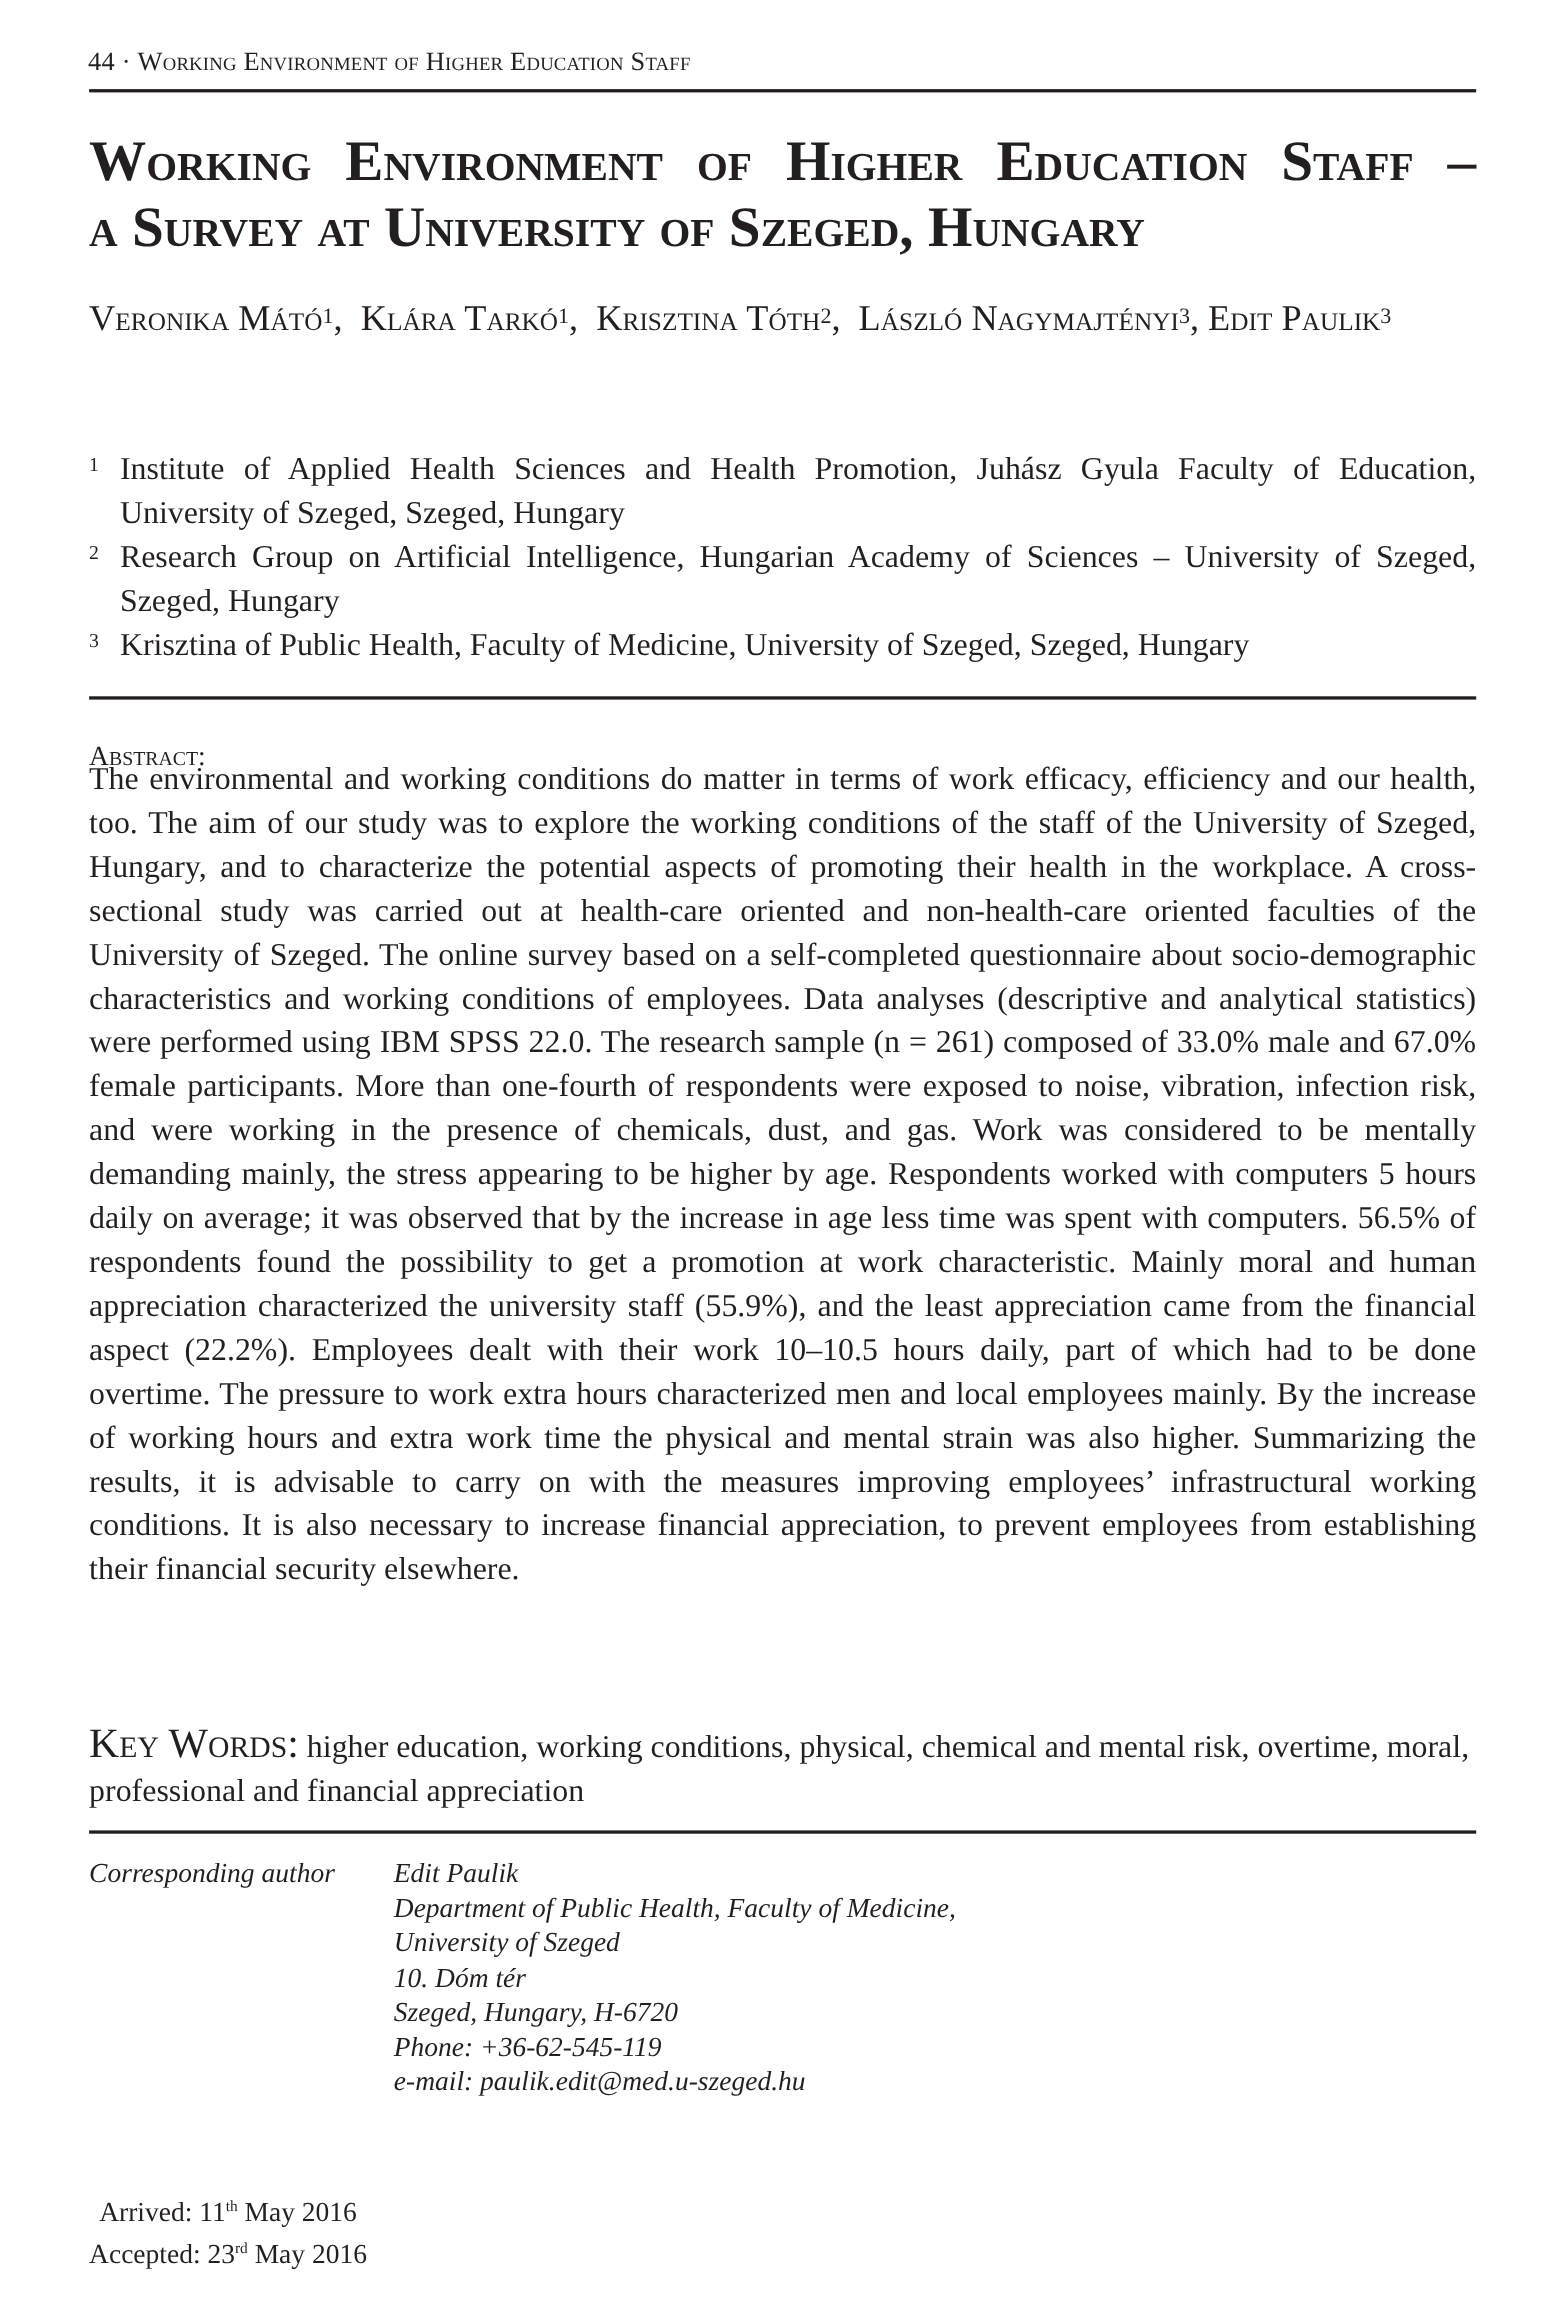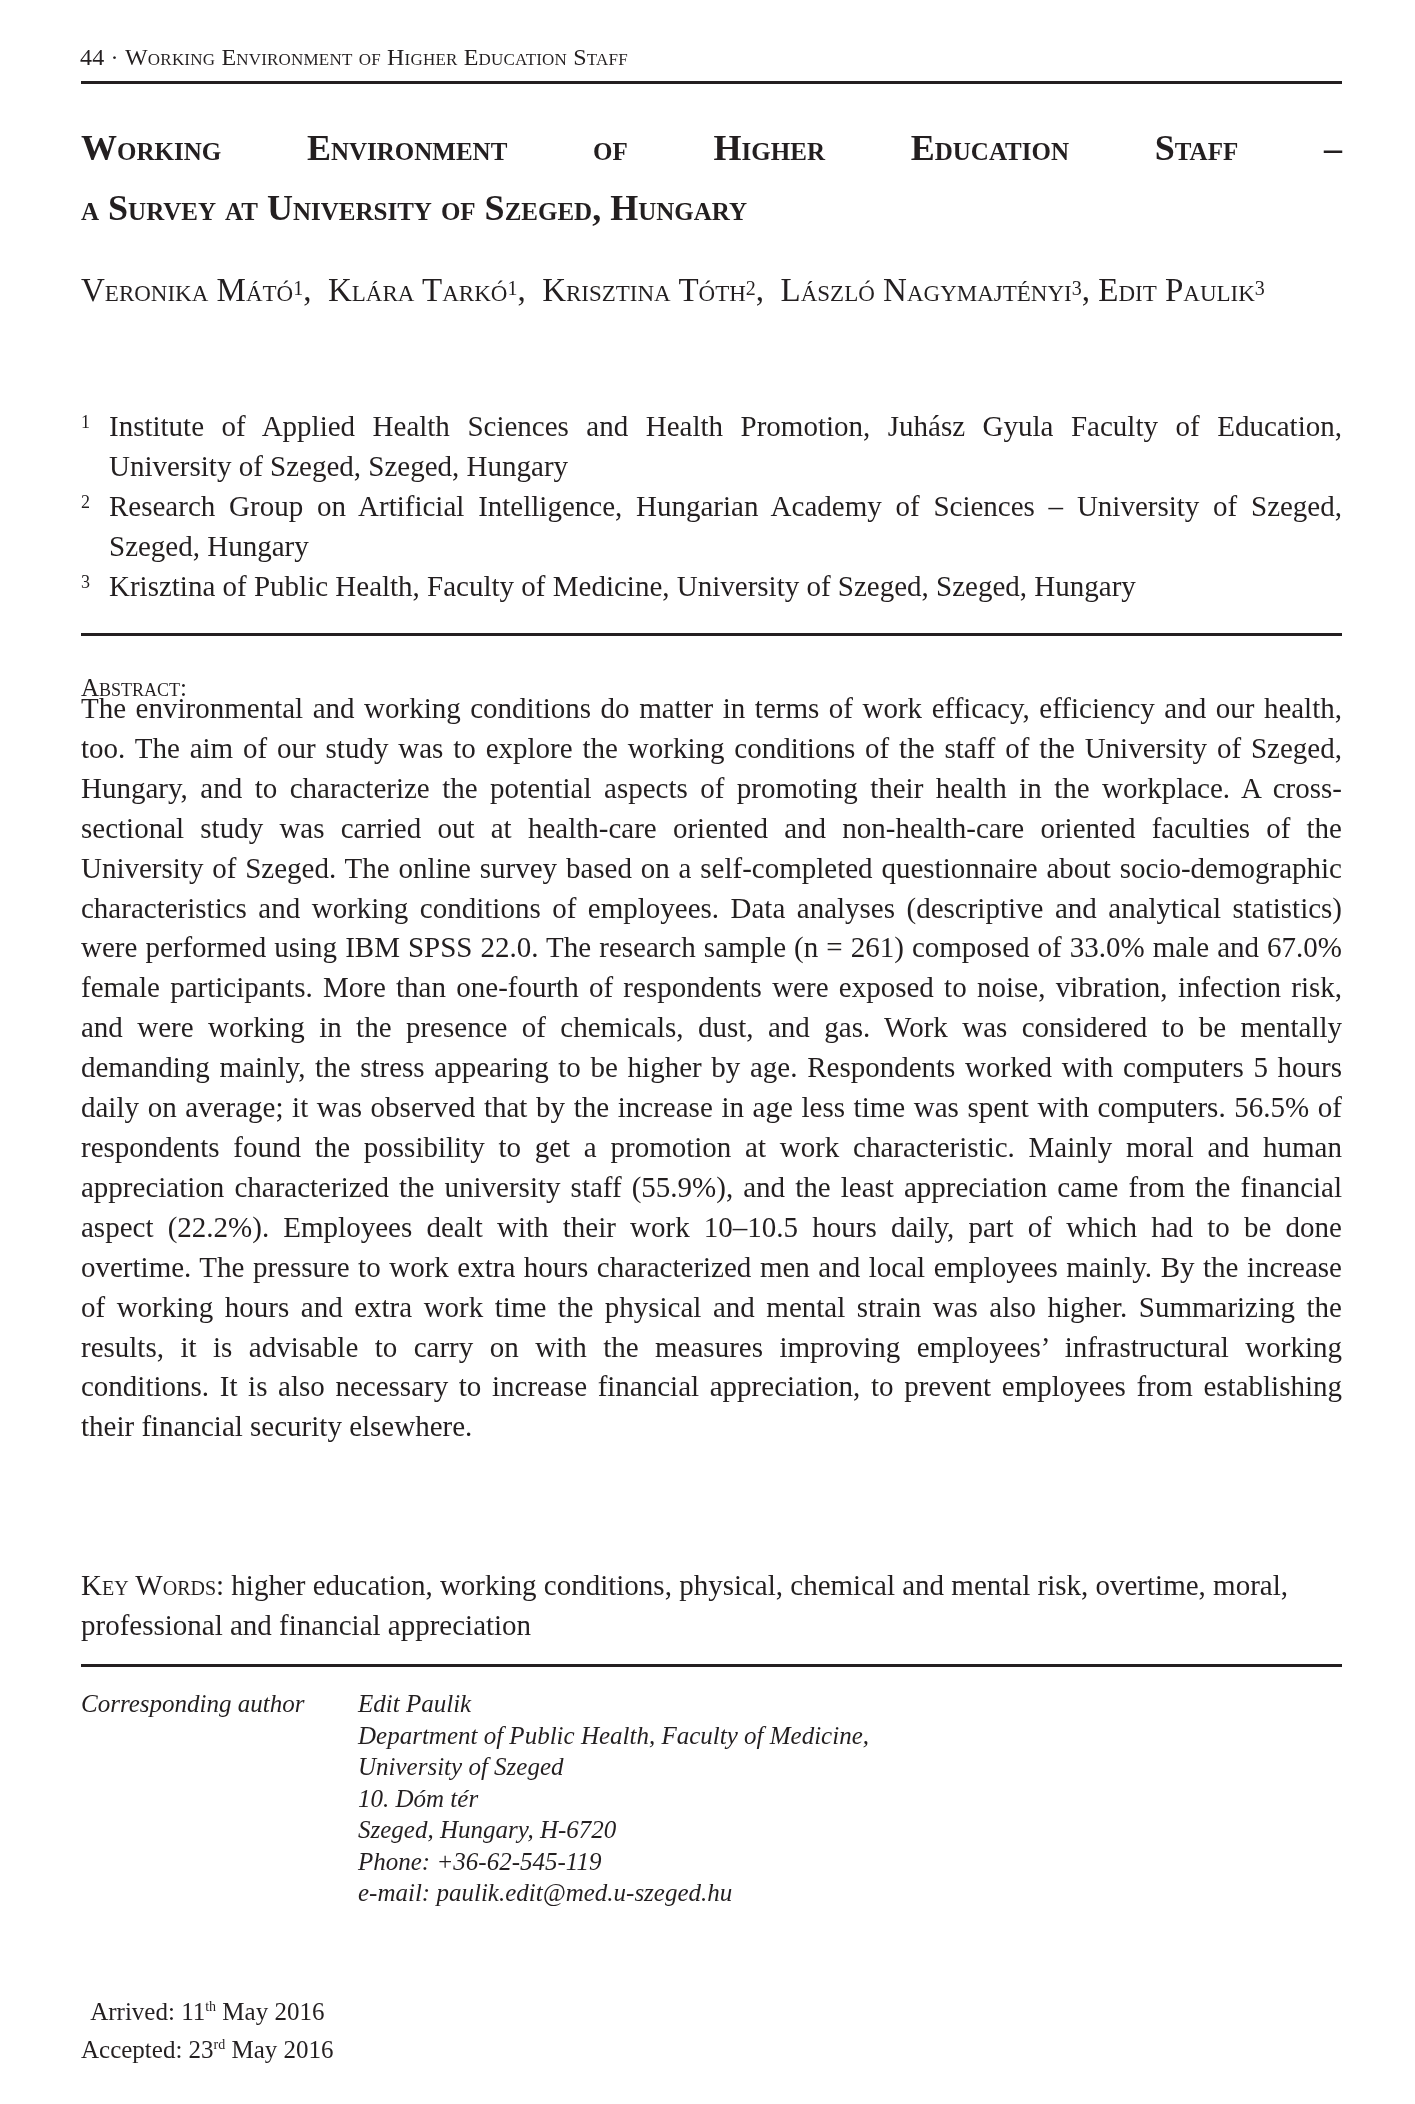--- a/index.html
+++ b/index.html
@@ -8,42 +8,42 @@
     font-family: "Liberation Serif", "DejaVu Serif", serif;
     color: #231f20;
   }
   .abs { position: absolute; }
   .sc { font-variant: small-caps; }
   .running-head {
     left: 80px; top: 44px; font-size: 24px; letter-spacing: 0.2px; white-space: nowrap;
   }
   .rule { left: 81px; width: 1261px; height: 3px; background: #231f20; }
   .title {
-    left: 81px; top: 118px; width: 1261px; font-size: 36px; font-weight: bold;
+    left: 81px; top: 118px; width: 1261px; font-size: 52px; font-weight: bold;
     line-height: 60px; text-align: justify; text-align-last: left;
   }
   .title .line1 { display: block; text-align: justify; text-align-last: justify; }
   .title .line2 { display: block; }
   .authors {
     left: 81px; top: 270px; width: 1261px; font-size: 33px; line-height: 40px;
     text-align: justify; text-align-last: left;
   }
   .authors sup { font-size: 20px; vertical-align: top; position: relative; top: -2px; font-variant: normal; }
   .affils { left: 81px; top: 406px; width: 1261px; font-size: 29px; line-height: 40px; }
   .affil { position: relative; padding-left: 28px; text-align: justify; }
   .affil .num { position: absolute; left: 0; top: -4px; font-size: 18px; }
   .abstract-label { left: 81px; top: 650px; font-size: 25px; margin-top: 24px; }
   .abstract-body {
     left: 81px; top: 689px; width: 1261px; font-size: 29px; line-height: 39.9px;
     text-align: justify;
   }
   .keywords {
     left: 81px; top: 1565px; width: 1261px; font-size: 29px; line-height: 40px;
   }
-  .kw-label { font-size: 29px; }
+  .kw-label { font-size: 38px; }
   .corr { left: 81px; top: 1688px; font-size: 25px; line-height: 31.5px; font-style: italic; }
   .corr-label { position: absolute; left: 0; top: 0; white-space: nowrap; }
   .corr-lines { position: absolute; left: 277px; top: 0; white-space: nowrap; }
   .dates { left: 81px; top: 1990px; font-size: 25px; line-height: 33px; white-space: nowrap; text-align: center; }
   .dates sup { font-size: 14px; }
 </style>
 </head>
 <body>
 
 <div class="abs running-head">

